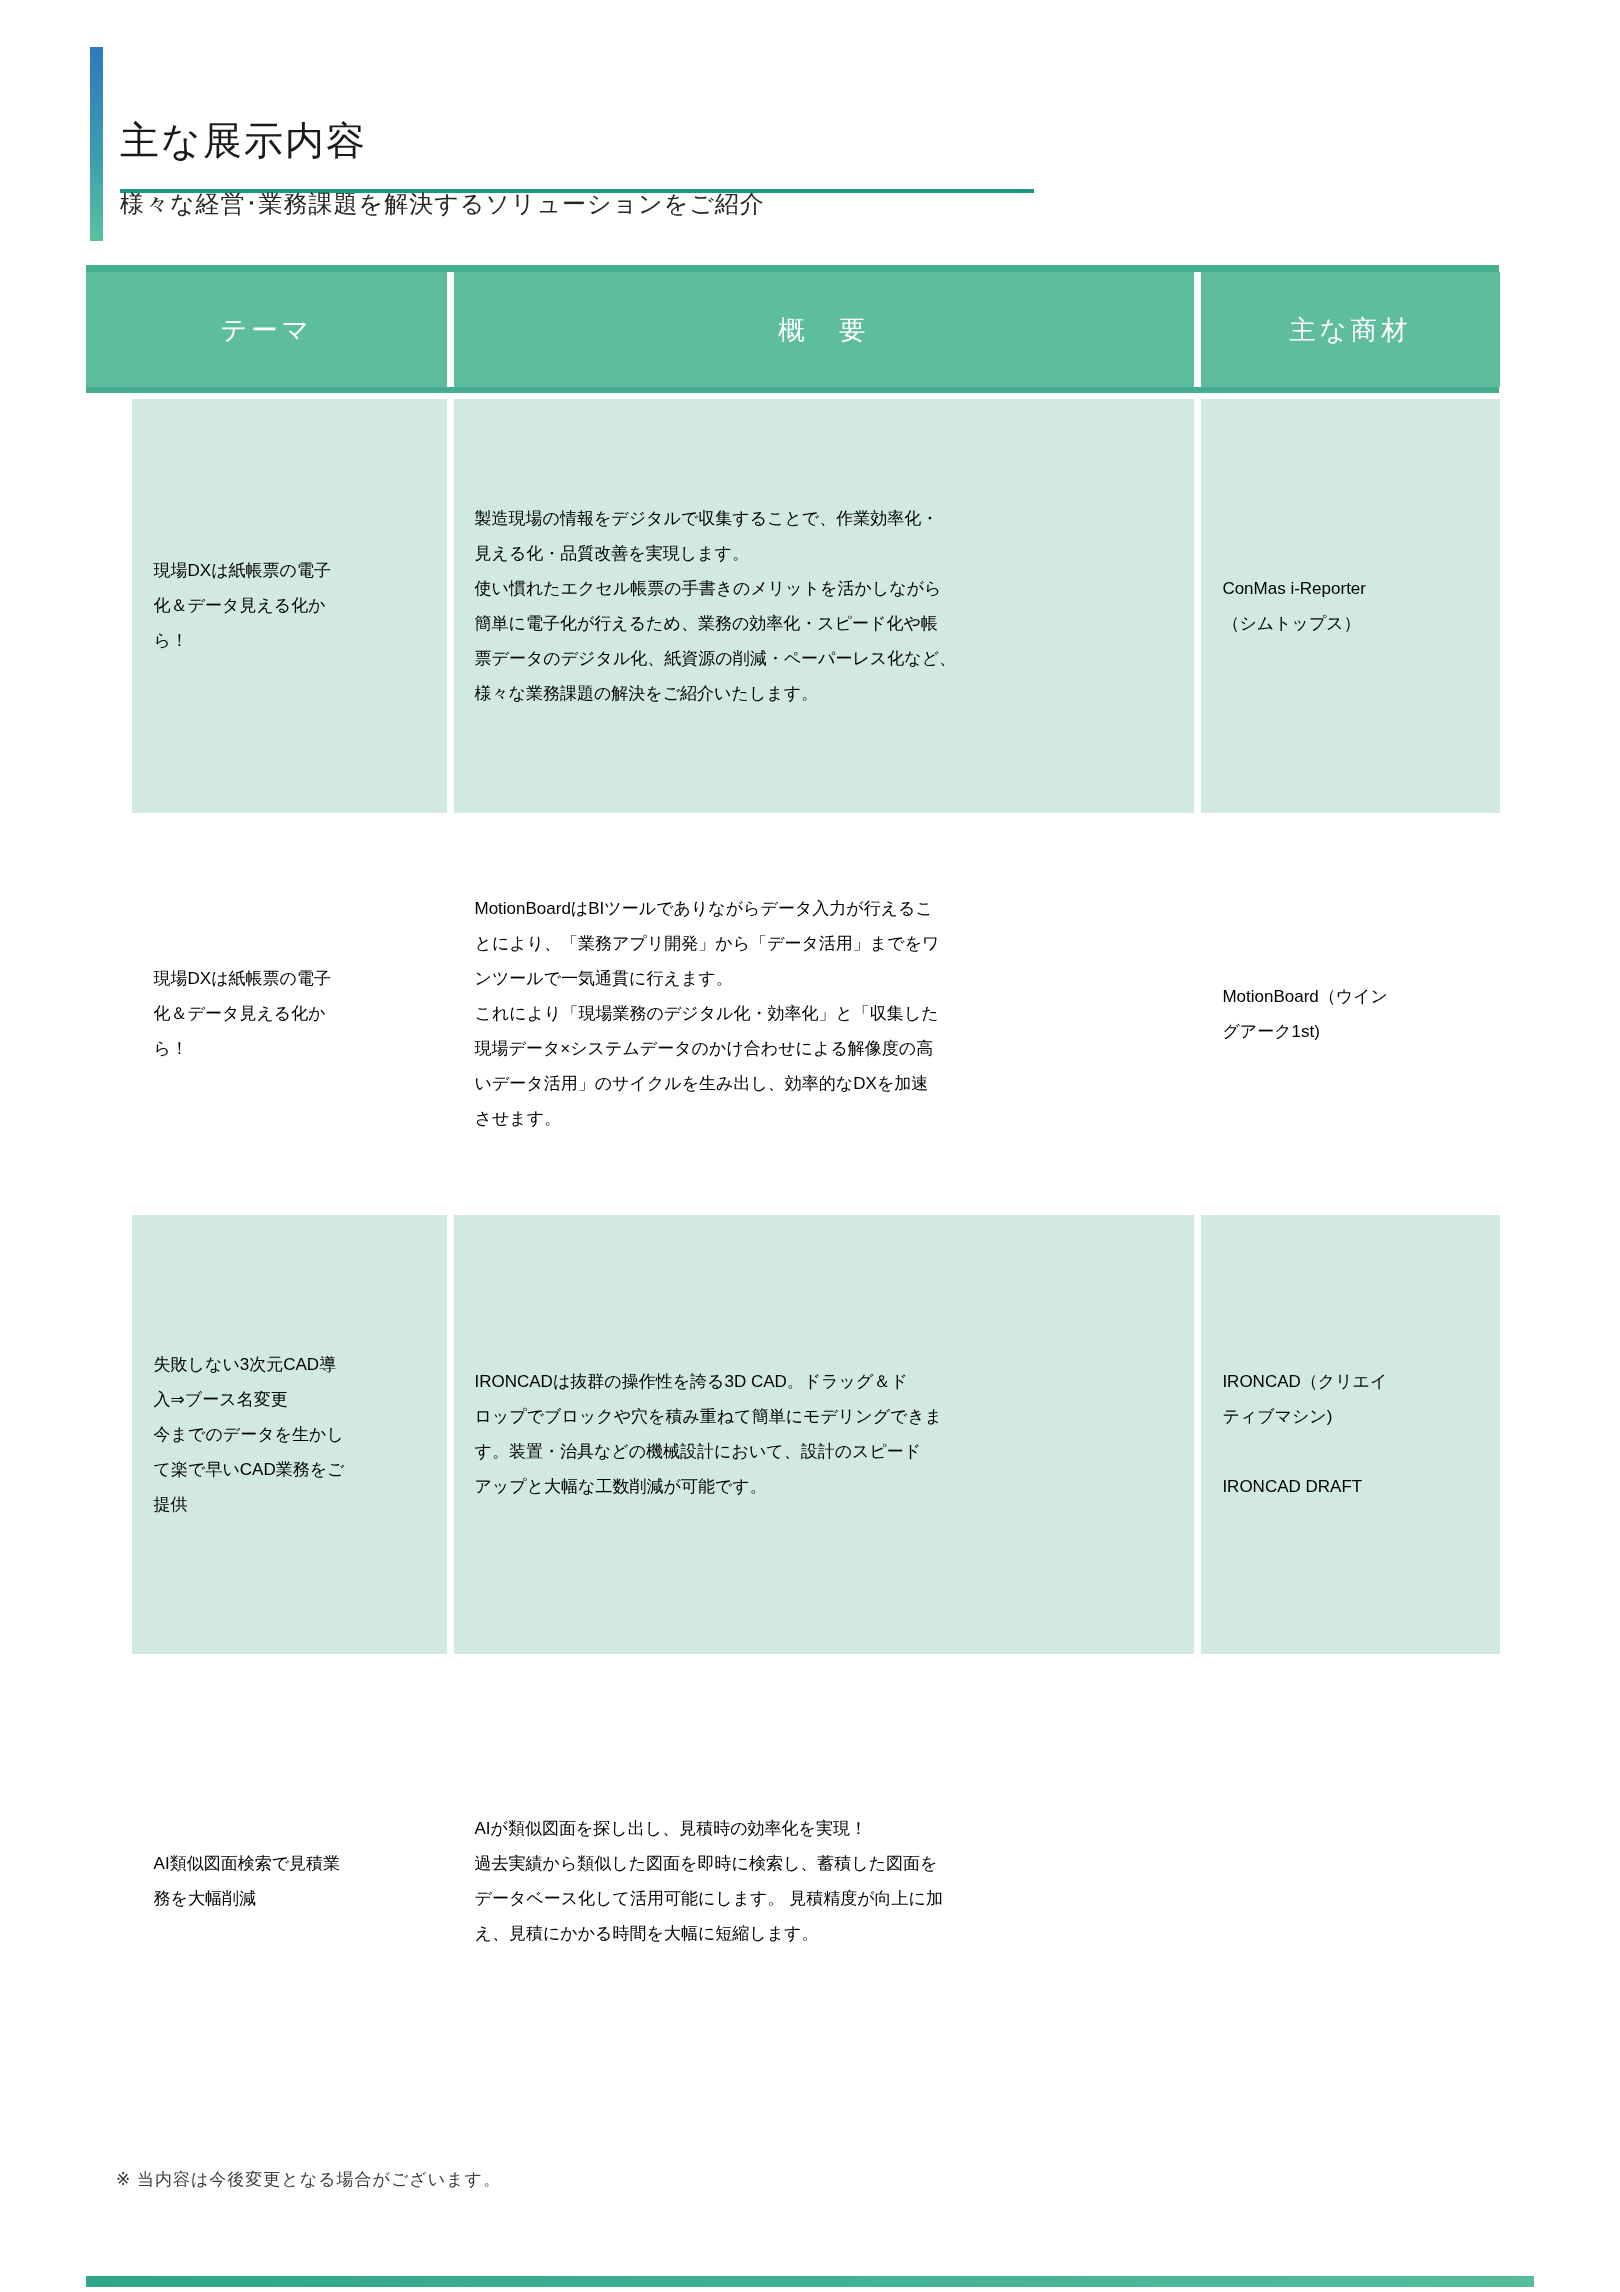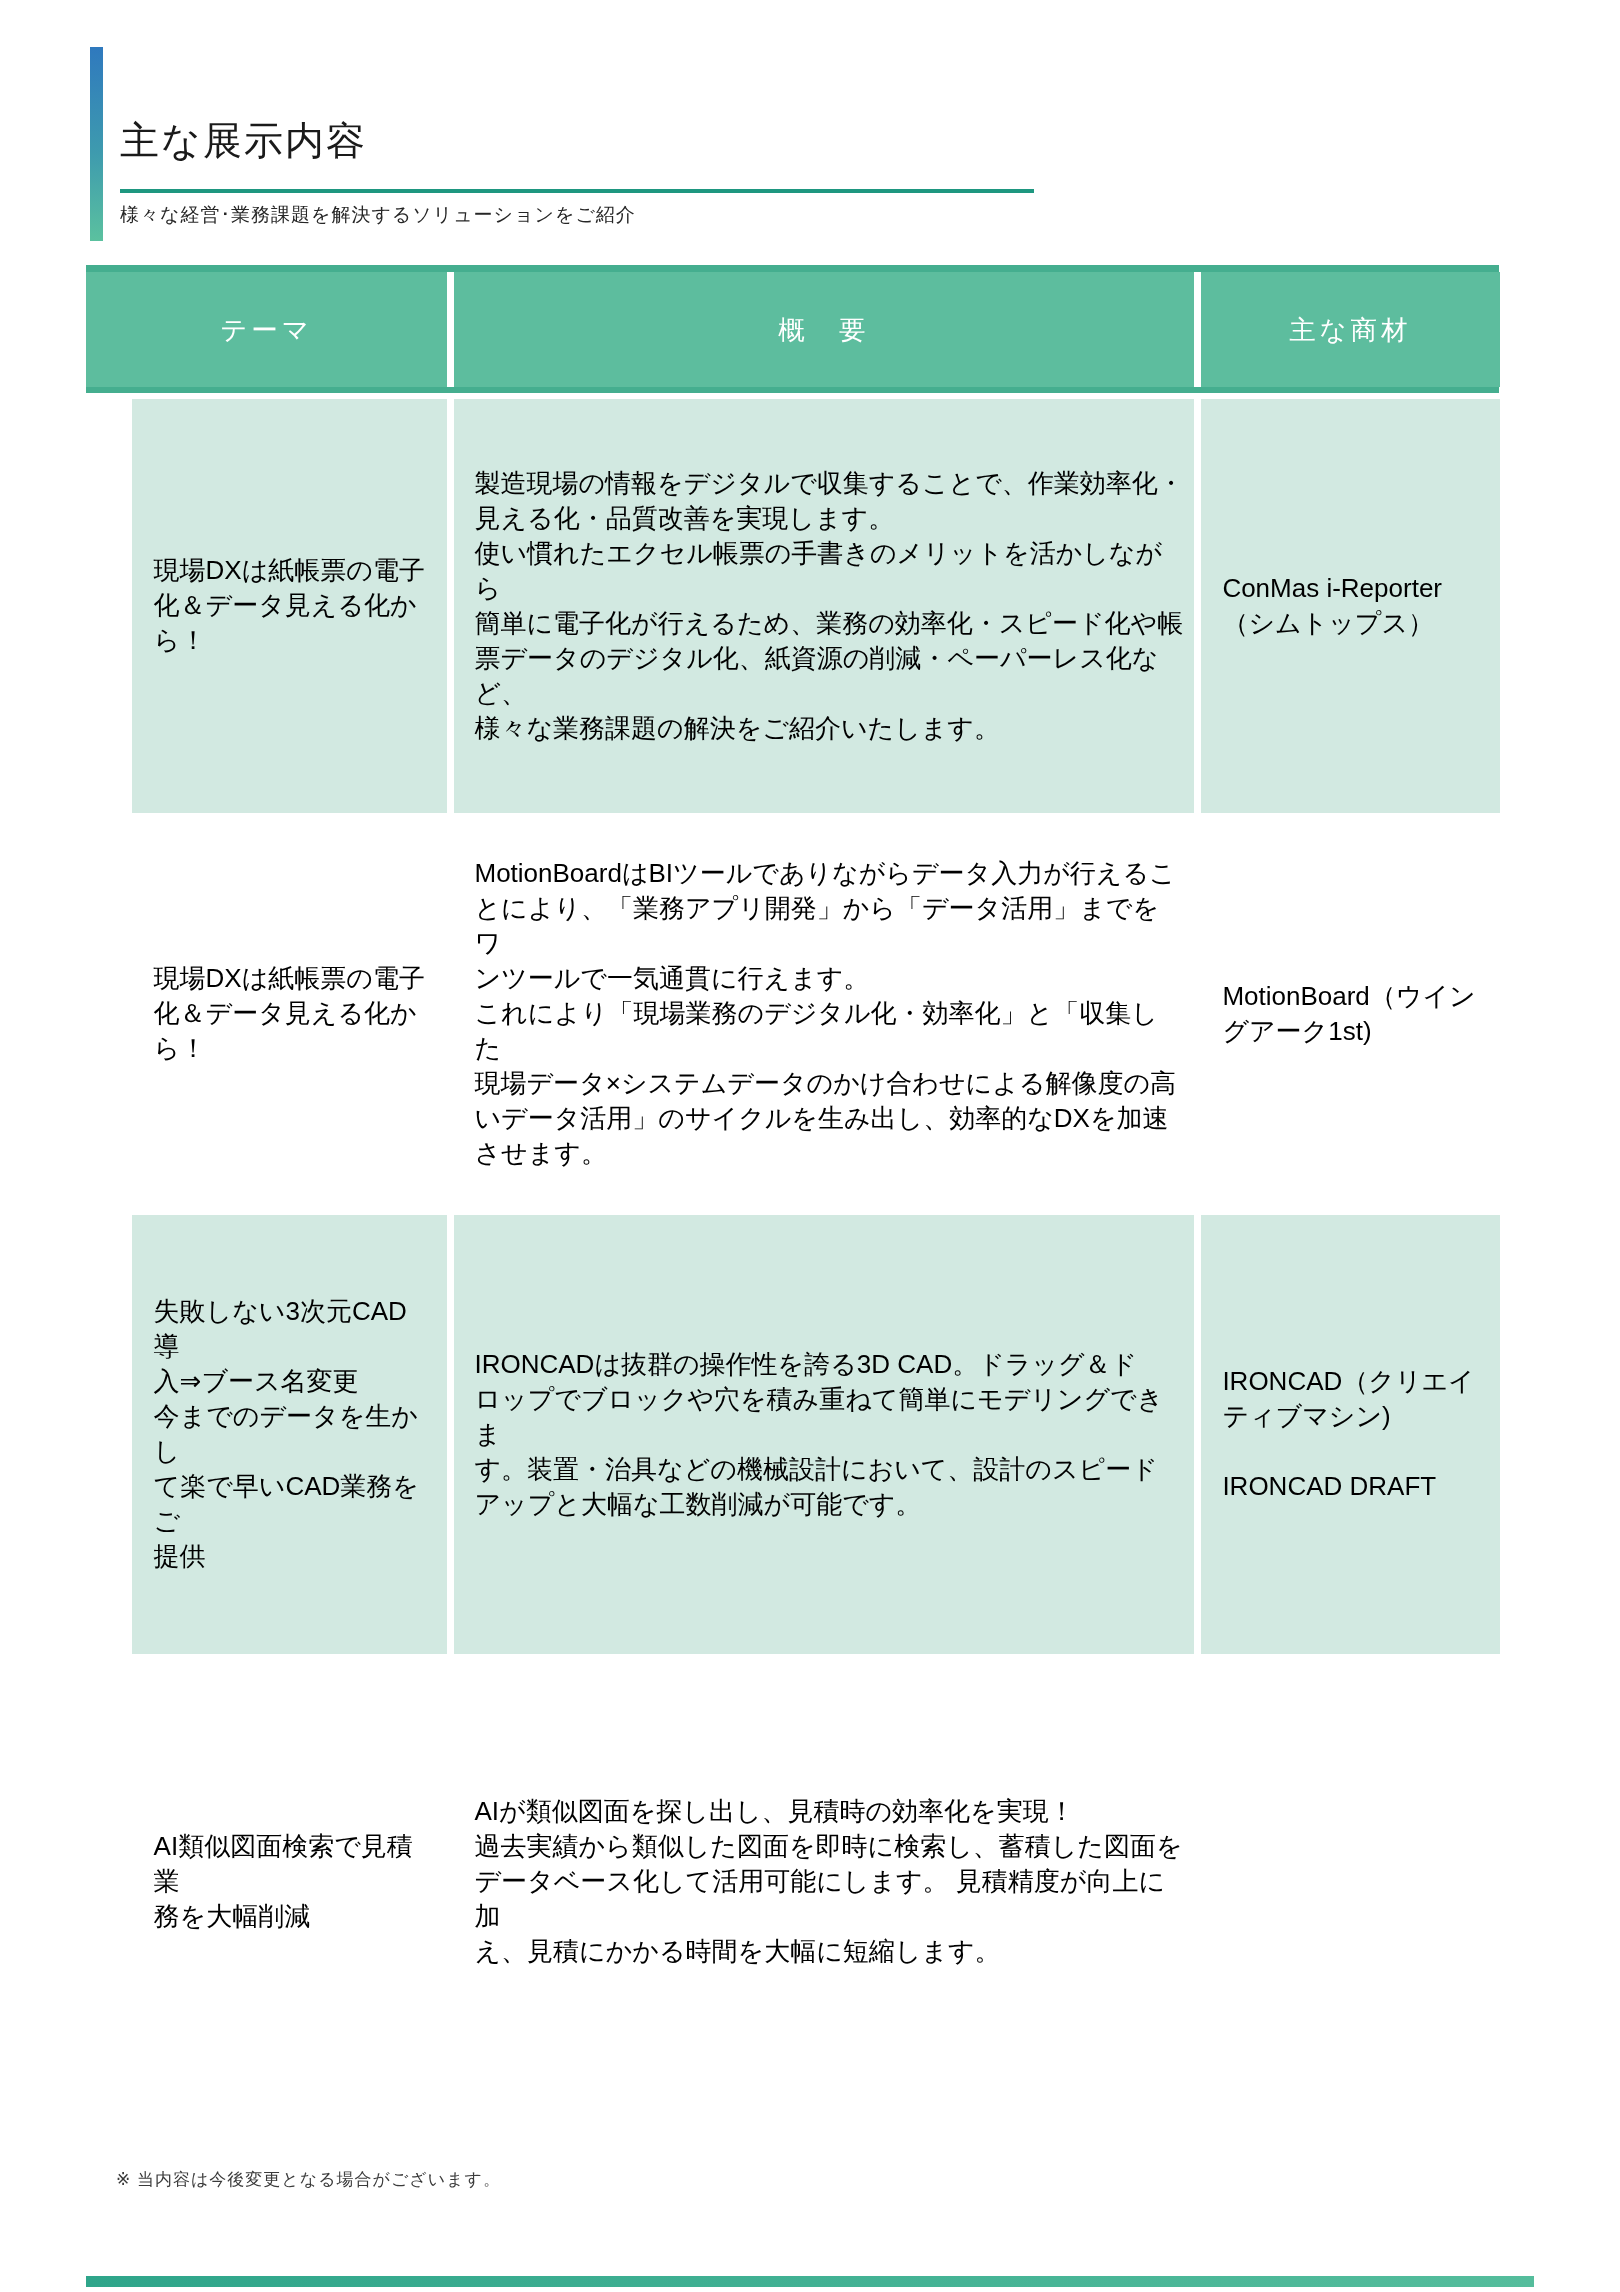--- a/index.html
+++ b/index.html
@@ -16,22 +16,22 @@
   }
   .page-title{
     position:absolute;left:120px;top:114px;
     font-size:39px;color:#1a1a1a;letter-spacing:2px;font-weight:500;
   }
   .title-rule{
     position:absolute;left:120px;top:189px;width:914px;height:3.9px;
     background:#1E9780;
   }
   .subtitle{
-    position:absolute;left:120px;top:202px;
-    font-size:19px;color:#262626;letter-spacing:1px;text-align:center;
+    position:absolute;left:120px;top:188px;
+    font-size:24px;color:#262626;letter-spacing:1px;text-align:center;
   }
   .tbl{
     position:absolute;left:86px;top:265px;width:1413px;
   }
   .hdr-band{
     border-top:7.8px solid #45AE8F;
     border-bottom:6.9px solid #45AE8F;
   }
   .row{
     display:grid;
@@ -44,21 +44,21 @@
     color:#ffffff;font-size:26.5px;letter-spacing:3.9px;
   }
   .body-row{margin-top:0;}
   .row1{height:414px;margin-top:5.9px;}
   .row2{height:402px;}
   .row3{height:439px;}
   .row4{height:455px;}
   .row.green .cell{background:#D2E9E1;}
   .body-row .cell{display:flex;align-items:center;}
   .txt{
-    font-size:26px;line-height:35px;color:#000000;
+    font-size:17px;line-height:35px;color:#000000;
     white-space:pre-wrap;
   }
   .cell.theme{padding:0 19.6px 0 21.6px;margin-left:46px;}
   .cell.overview{padding:0 9.8px 0 20.6px;}
   .cell.products{padding:0 7.8px 0 21.6px;}
   .footnote{
     position:absolute;left:116px;top:2168px;
     font-size:17px;color:#3a3a3a;letter-spacing:1px;text-align:right;
   }
   .bottom-bar{

